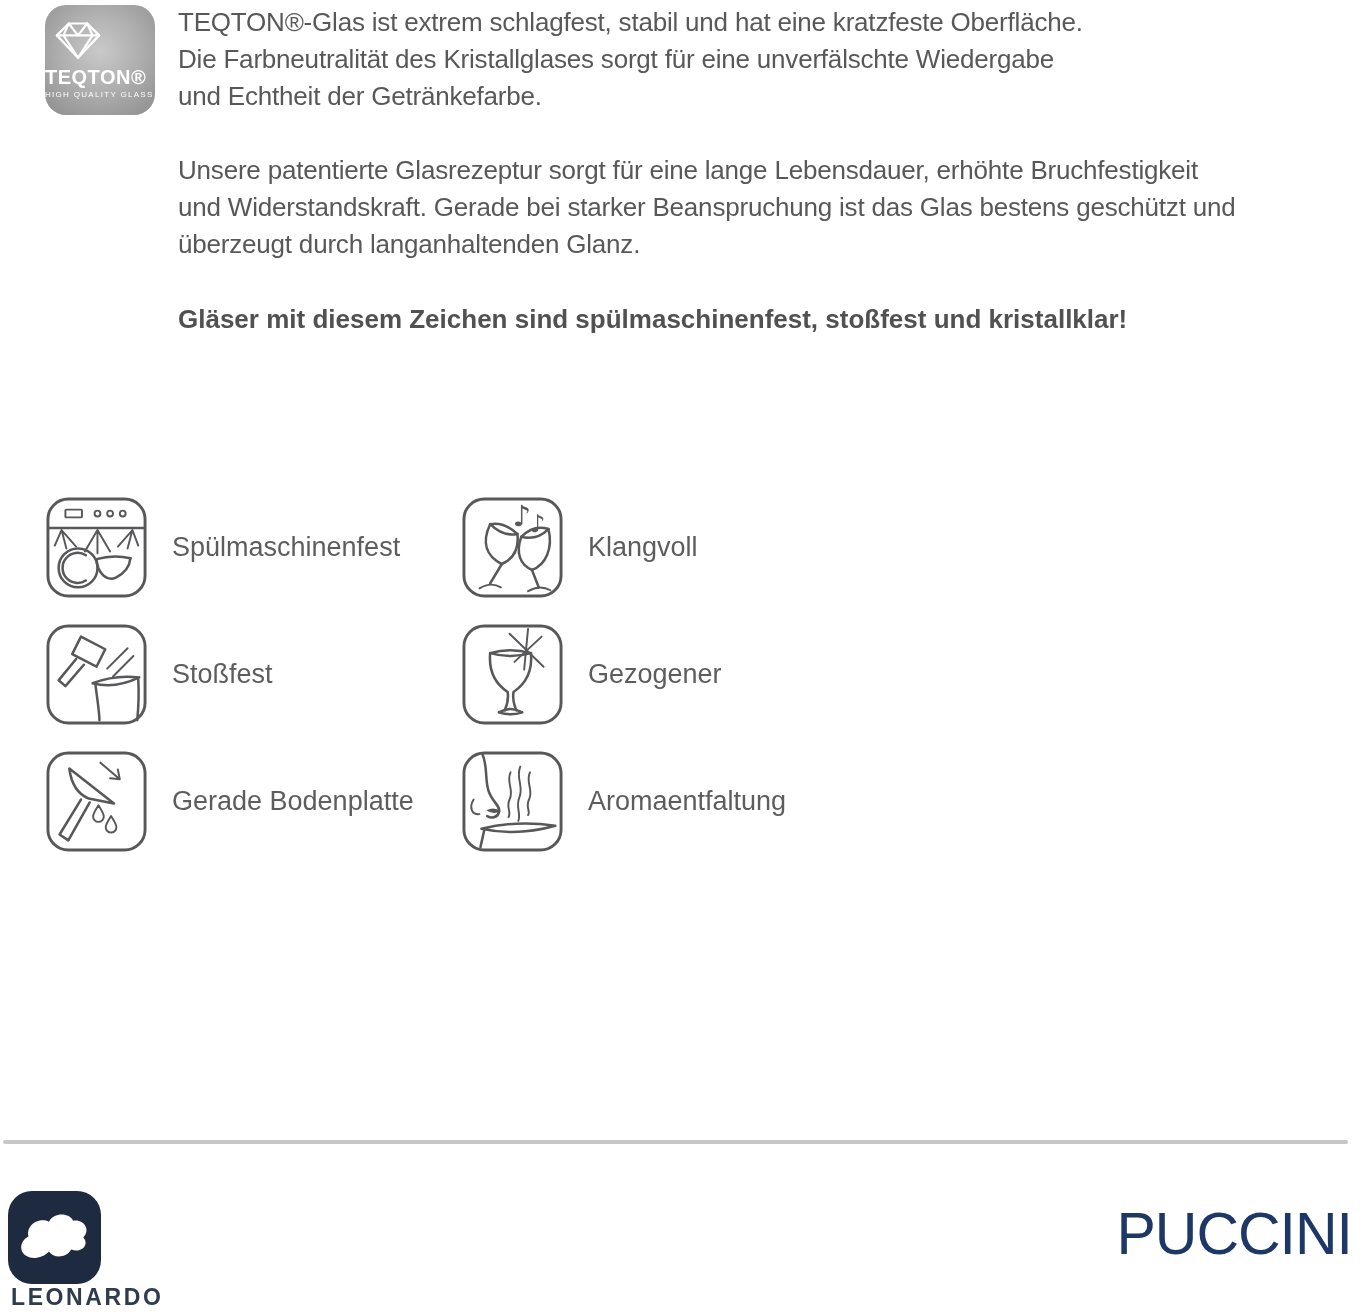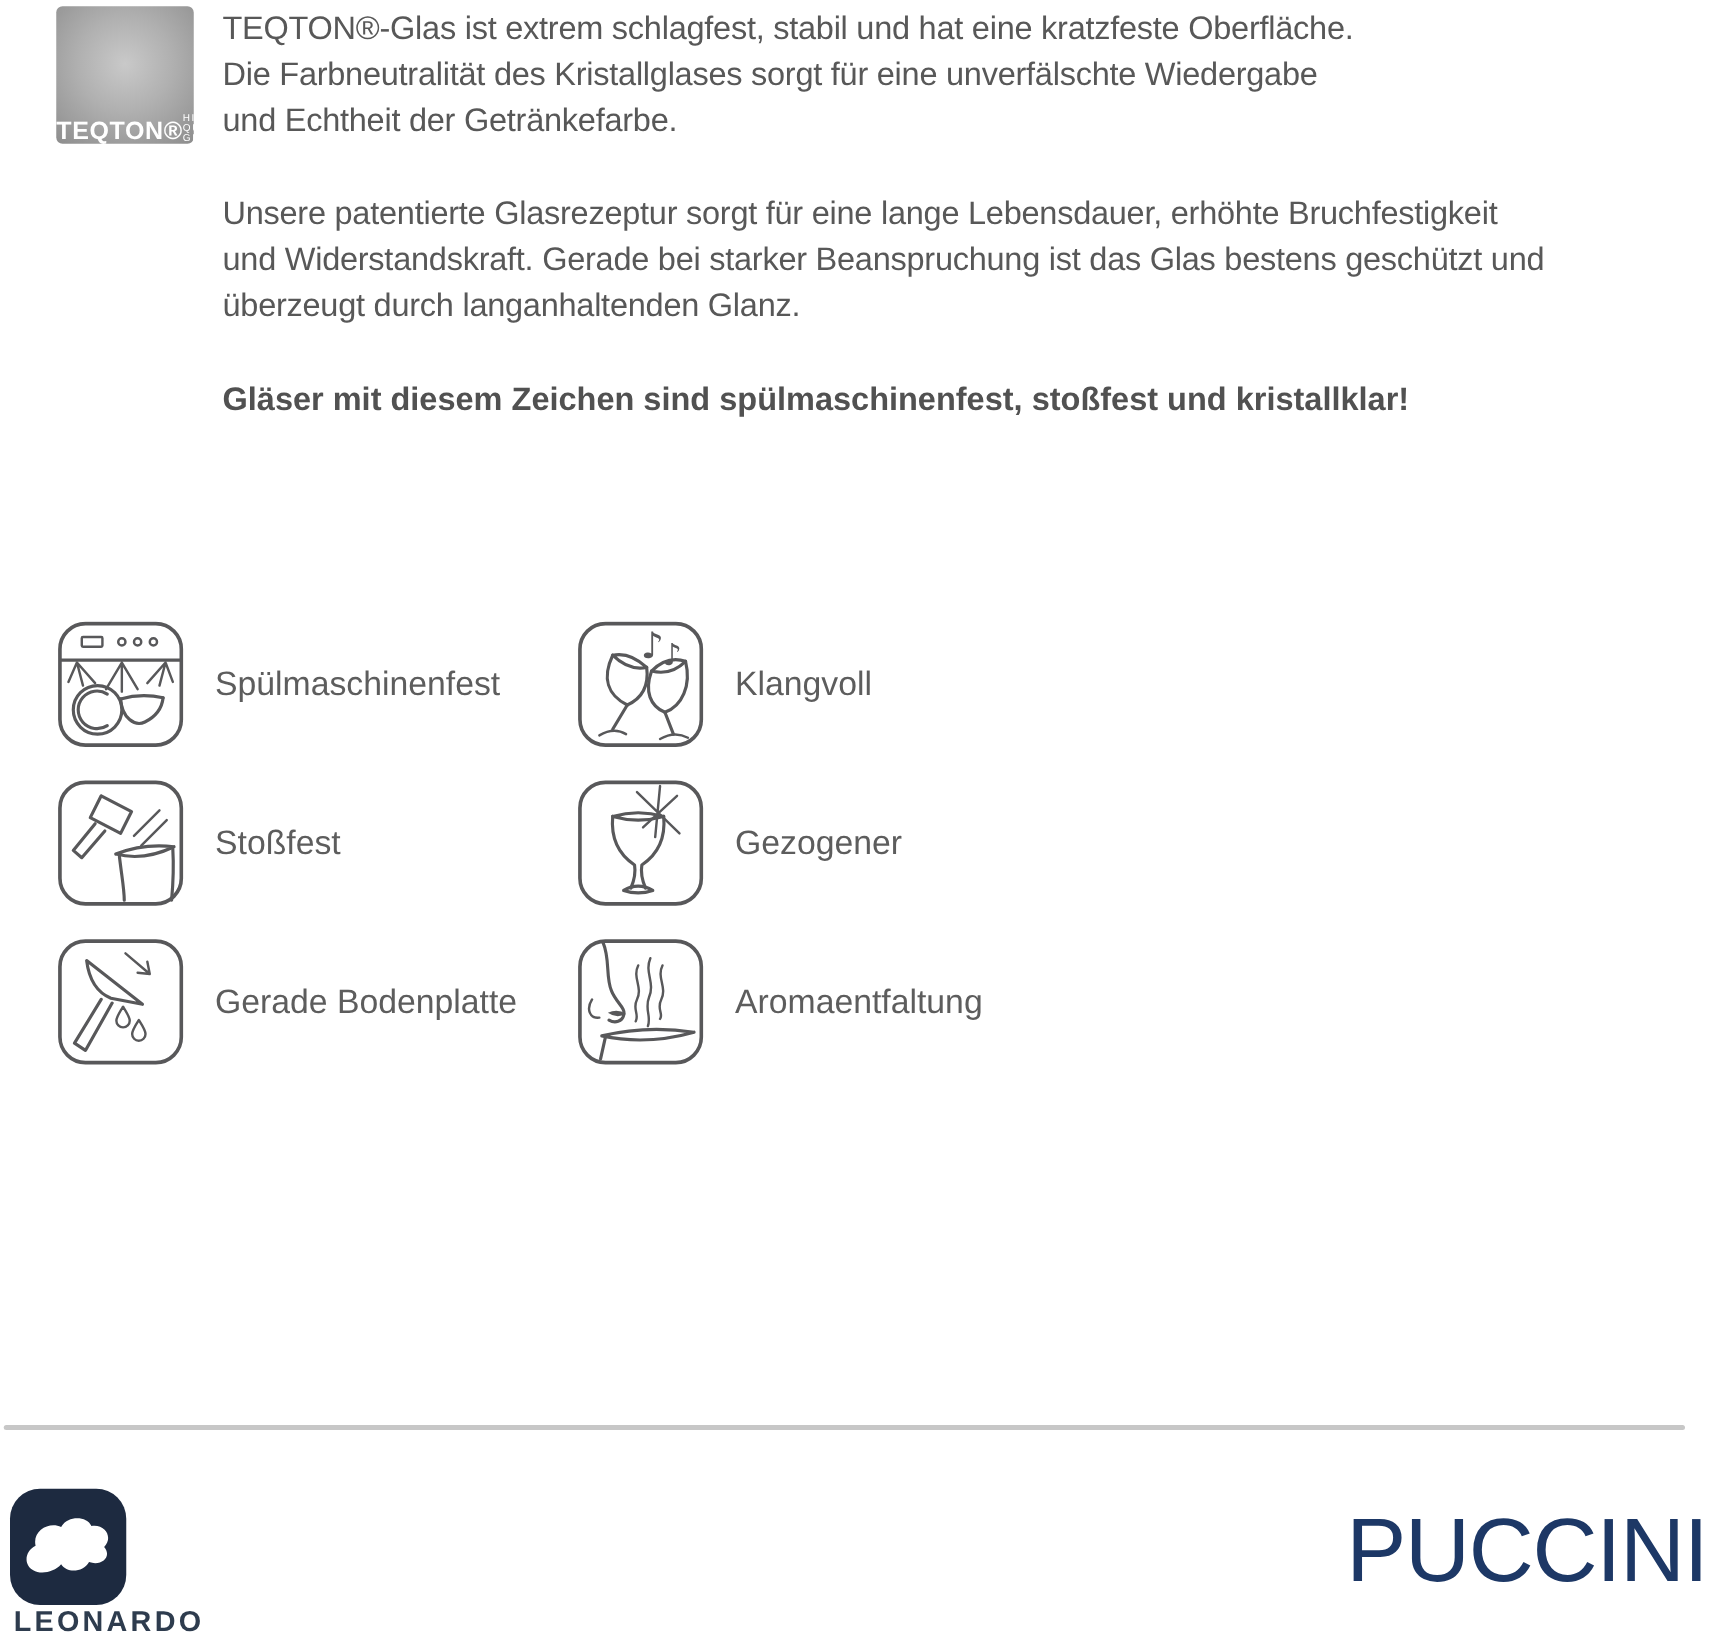--- a/index.html
+++ b/index.html
@@ -5,27 +5,27 @@
   :root{
     --text:#585858; --heading:#4b4b4b; --stroke:#58585a;
     --navy:#1d3866; --logo_navy:#1d2a40; --divider:#c7c7c7; --label:#5d5d5d;
   }
   *{box-sizing:border-box;margin:0;padding:0;}
   html,body{background:#ffffff;}
   body{font-family:"Liberation Sans", sans-serif;}
   .page{position:relative;width:1368px;height:1316px;background:#fff;overflow:hidden;}
 
   
-  .badge{position:absolute;left:45px;top:5px;width:110px;height:110px;border-radius:5px;
+  .badge{position:absolute;left:45px;top:5px;width:110px;height:110px;border-radius:21px;
     background:radial-gradient(circle at 50% 42%, #c9c9c9 0%, #b0b0b0 45%, #8d8d8d 100%);
-    display:flex;flex-direction:row;align-items:flex-end;justify-content:flex-start;
+    display:flex;flex-direction:column;align-items:flex-start;justify-content:flex-start;
     padding-top:10px;}
   .badge svg{display:block;}
   .badge-name{color:#fff;font-weight:700;font-size:20px;letter-spacing:0.5px;margin-top:2px;line-height:1;}
-  .badge-tag{color:#fff;font-size:8px;letter-spacing:1.3px;margin-top:16px;line-height:1;}
+  .badge-tag{color:#fff;font-size:8px;letter-spacing:1.3px;margin-top:4px;line-height:1;}
 
   
   .quality{position:absolute;left:178px;top:4px;width:1191px;color:var(--text);}
   .quality h1{font-size:25px;font-weight:700;color:var(--heading);letter-spacing:0.4px;margin:0 0 13px 0;line-height:1.2;}
   .para{font-size:26px;line-height:37px;letter-spacing:-0.2px;white-space:pre-line;margin:0 0 37px 0;}
   .note{font-size:26px;line-height:37px;font-weight:700;color:#515151;margin-top:38px;white-space:pre-line;}
 
   
   .features{position:absolute;left:46px;top:484px;display:grid;grid-template-columns:416px 650px;grid-auto-rows:127px;}
   .feature{display:flex;align-items:center;gap:25px;}
@@ -40,21 +40,21 @@
   .licon .solid{fill:var(--stroke);stroke:none;}
   .licon text{fill:var(--stroke);stroke:none;font-family:"DejaVu Sans",sans-serif;}
 
   
   .divider{position:absolute;left:3px;top:1140px;width:1345px;height:4px;background:var(--divider);border-radius:2px;}
 
   
   .logo-square{position:absolute;left:8px;top:1191px;width:93px;height:93px;background:var(--logo_navy);border-radius:24px;}
   .logo-square svg{position:absolute;inset:0;}
   .brand-word{position:absolute;left:11px;top:1286px;font-size:23px;letter-spacing:2.6px;color:#2e3c4e;line-height:1;font-weight:bold;}
-  .product-word{position:absolute;right:2px;top:1205px;font-size:72px;letter-spacing:-1px;color:var(--navy);line-height:1;}
+  .product-word{position:absolute;right:16px;top:1205px;font-size:59px;letter-spacing:-1px;color:var(--navy);line-height:1;}
 </style>
 </head>
 <body>
 
 <div class="page">
 
   <div class="badge">
     <svg width="66" height="50" viewBox="0 0 100 74">
       <g fill="none" stroke="#ffffff" stroke-width="3.4" stroke-linejoin="round" stroke-linecap="round">
         <path d="M18,30 L36,12 L64,12 L82,30 L50,64 Z"></path>

